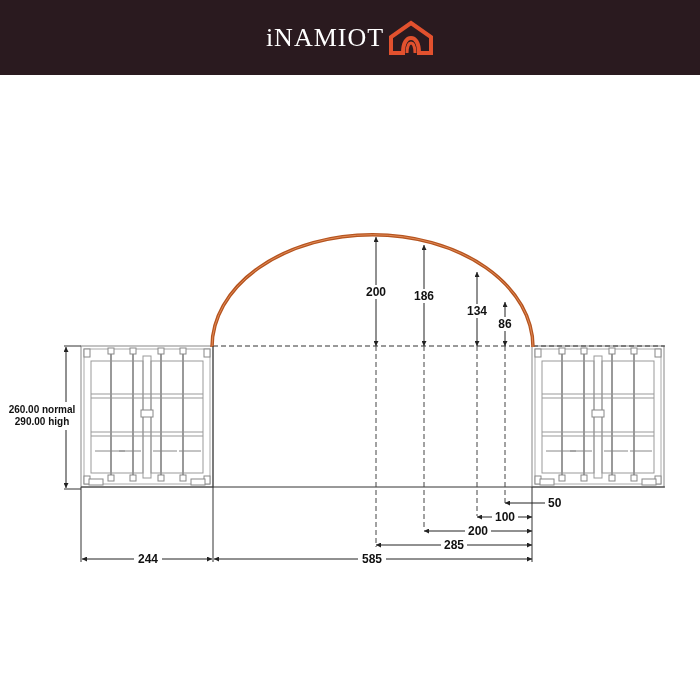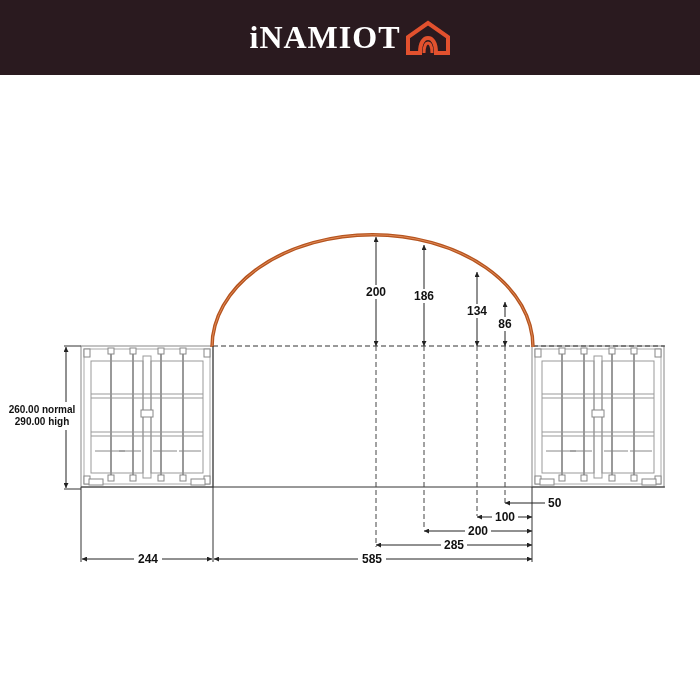--- a/index.html
+++ b/index.html
@@ -1,18 +1,18 @@
 <!DOCTYPE html>
 <html><head>
 <meta charset="utf-8">
 <style>
   html,body{margin:0;padding:0;background:#ffffff;}
   body{width:700px;height:700px;position:relative;overflow:hidden;font-family:"Liberation Sans",sans-serif;}
   .header{position:absolute;left:0;top:0;width:700px;height:75px;background:#2a1a1f;display:flex;align-items:center;justify-content:center;}
-  .brand{font-family:"Liberation Serif",serif;font-weight:700;font-size:32px;color:#ffffff;letter-spacing:1px;}
+  .brand{font-family:"Liberation Serif",serif;font-weight:400;font-size:26px;color:#ffffff;letter-spacing:1px;}
   .logo-icon{margin-left:4px;}
   svg.diagram{position:absolute;left:0;top:0;}
   .lbl{font-family:"Liberation Sans",sans-serif;font-weight:700;font-size:12px;fill:#111;}
   .lbl-sm{font-family:"Liberation Sans",sans-serif;font-weight:700;font-size:10px;fill:#111;}
 </style>
 </head>
 <body>
 
 <div class="header">
   <span class="brand">iNAMIOT</span>

